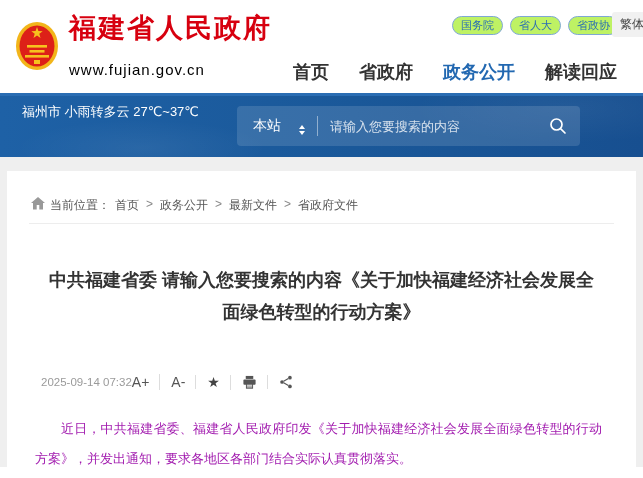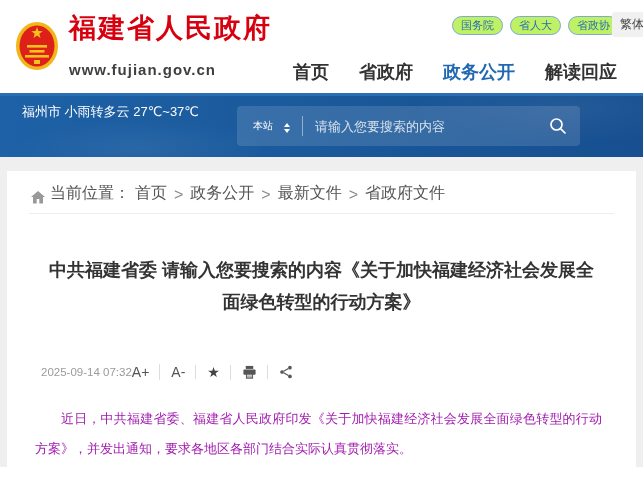--- a/index.html
+++ b/index.html
@@ -6,21 +6,21 @@
   html,body { width:643px; height:478px; }
   body {
     font-family:"Liberation Sans","DejaVu Sans",sans-serif;
     background:#ffffff; position:relative; overflow:hidden;
   }
 
   
   .header { position:relative; height:96px; background:#fff; border-bottom:3px solid #2a6db3; }
   .logo-block { position:absolute; left:14px; top:13px; display:flex; align-items:center; gap:9px; }
   .logo-text .site-name { color:#d7000f; font-size:27px; font-weight:bold; letter-spacing:2px; line-height:30px; }
-  .logo-text .site-url  { color:#404040; font-size:15px; font-weight:bold; letter-spacing:1px; margin-top:18px; }
+  .logo-text .site-url  { color:#000000; font-size:15px; font-weight:normal; letter-spacing:1px; margin-top:18px; }
   .quick-links { position:absolute; top:16px; left:452px; display:flex; gap:7px; }
   .pill {
     border:1px solid #7fa8d4; color:#2a6db3; background:#bef264;
     border-radius:10px; font-size:11px; padding:2px 8px; line-height:13px; cursor:pointer;
   }
   .lang-btn {
     position:absolute; top:12px; left:612px; width:48px;
     background:#f1f1f1; border-radius:3px; padding:4px 8px;
     font-size:12px; color:#444; cursor:pointer; white-space:nowrap;
   }
@@ -35,37 +35,37 @@
   }
   .banner::after{ content:""; position:absolute; inset:0;
     background:radial-gradient(ellipse 180px 40px at 22% 85%, rgba(255,255,255,0.06), transparent 70%),
                radial-gradient(ellipse 220px 50px at 88% 20%, rgba(255,255,255,0.05), transparent 70%); }
   .banner-info { position:absolute; left:22px; top:6px; font-size:13px; line-height:20px; z-index:1; }
   .search-box {
     position:absolute; left:237px; top:10px; width:343px; height:40px; z-index:2;
     background:rgba(255,255,255,0.13); border-radius:4px;
     display:flex; align-items:center;
   }
-  .scope { display:flex; align-items:flex-end; gap:11px; margin-left:16px; font-size:10px; cursor:pointer; }
+  .scope { display:flex; align-items:flex-end; gap:18px; margin-left:16px; font-size:14px; cursor:pointer; }
   .sort-arrows { display:flex; flex-direction:column; gap:2px; }
   .tri-up { width:0; height:0; border-left:3.5px solid transparent; border-right:3.5px solid transparent; border-bottom:4px solid #fff; }
   .tri-down { width:0; height:0; border-left:3.5px solid transparent; border-right:3.5px solid transparent; border-top:4px solid #fff; }
   .search-divider { width:1px; height:20px; background:rgba(255,255,255,0.45); margin:0 12px; }
   .search-input {
     flex:1; background:transparent; border:none; outline:none;
     color:#fff; font-size:13px; font-family:inherit;
   }
   .search-input::placeholder { color:rgba(255,255,255,0.8); }
   .search-btn { background:none; border:none; margin-right:13px; cursor:pointer; display:flex; align-items:center; }
 
   
   .page-bg { background:#efefef; padding:14px 7px 0 7px; }
   .card { background:#fff; height:296px; position:relative; }
 
-  .breadcrumb { display:flex; align-items:flex-end; gap:5px; padding:12px 24px 9px 24px; font-size:16px; color:#555; }
+  .breadcrumb { display:flex; align-items:flex-start; gap:5px; padding:26px 24px 9px 24px; font-size:12px; color:#555; }
   .crumb { color:#555; cursor:pointer; }
   .crumb-sep { color:#888; margin:0 2px; }
   .card-divider { height:1px; background:#ededed; margin:0 22px; }
 
   .article-title {
     margin:40px 40px 0 40px; text-align:center;
     font-size:18px; font-weight:bold; color:#333; line-height:32px;
   }
 
   .meta-row { margin:46px 34px 0 34px; display:flex; align-items:center; }

